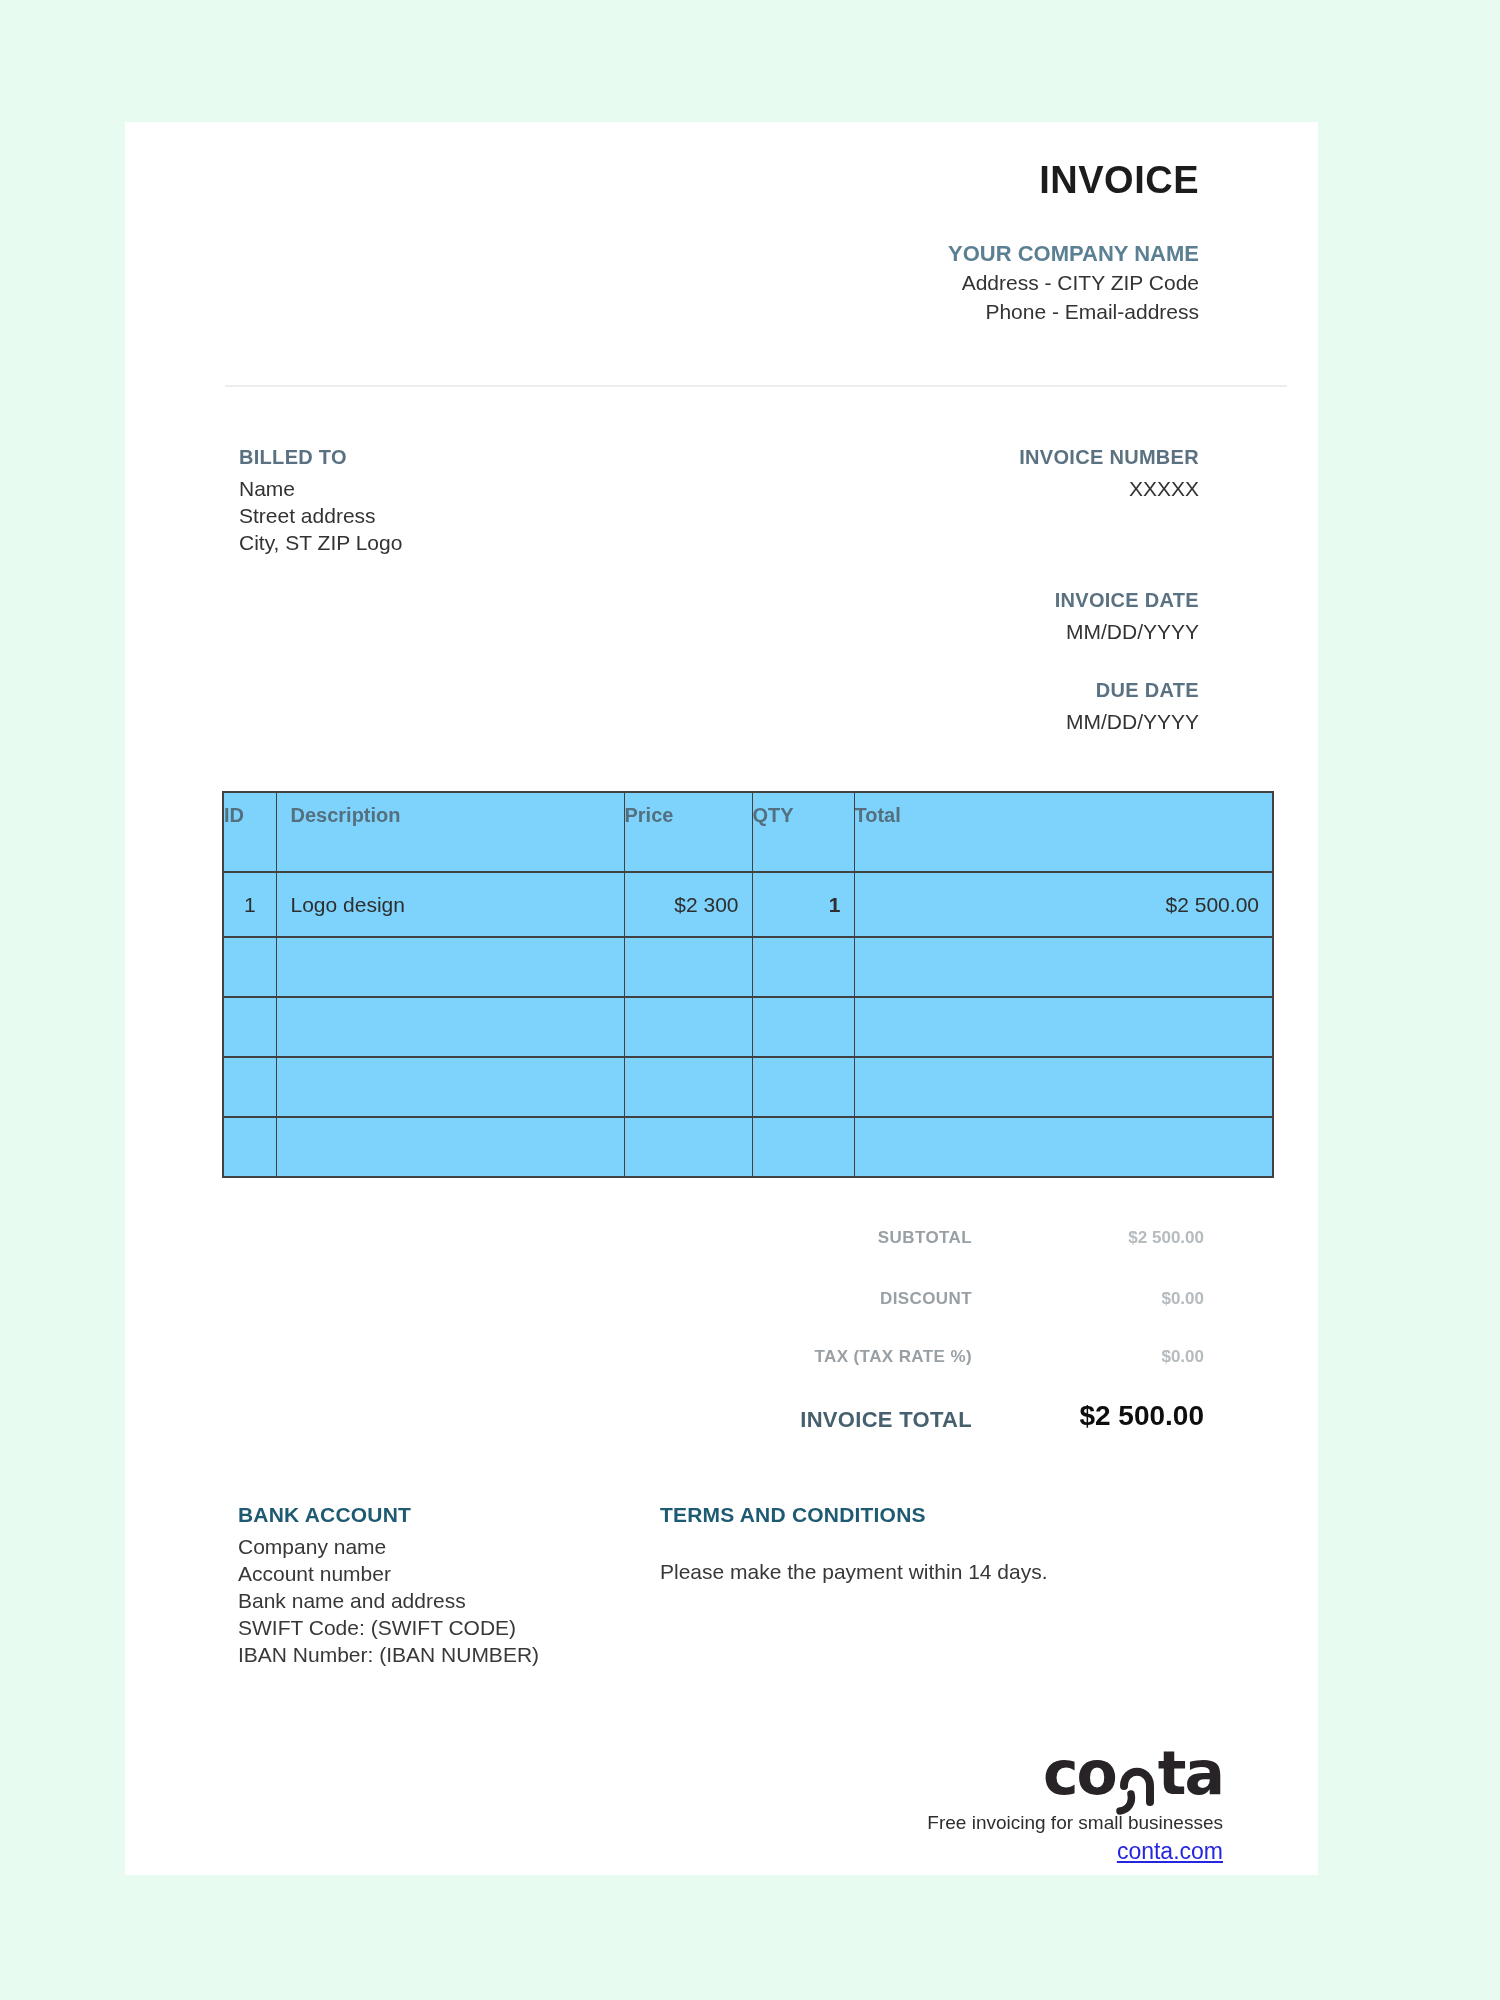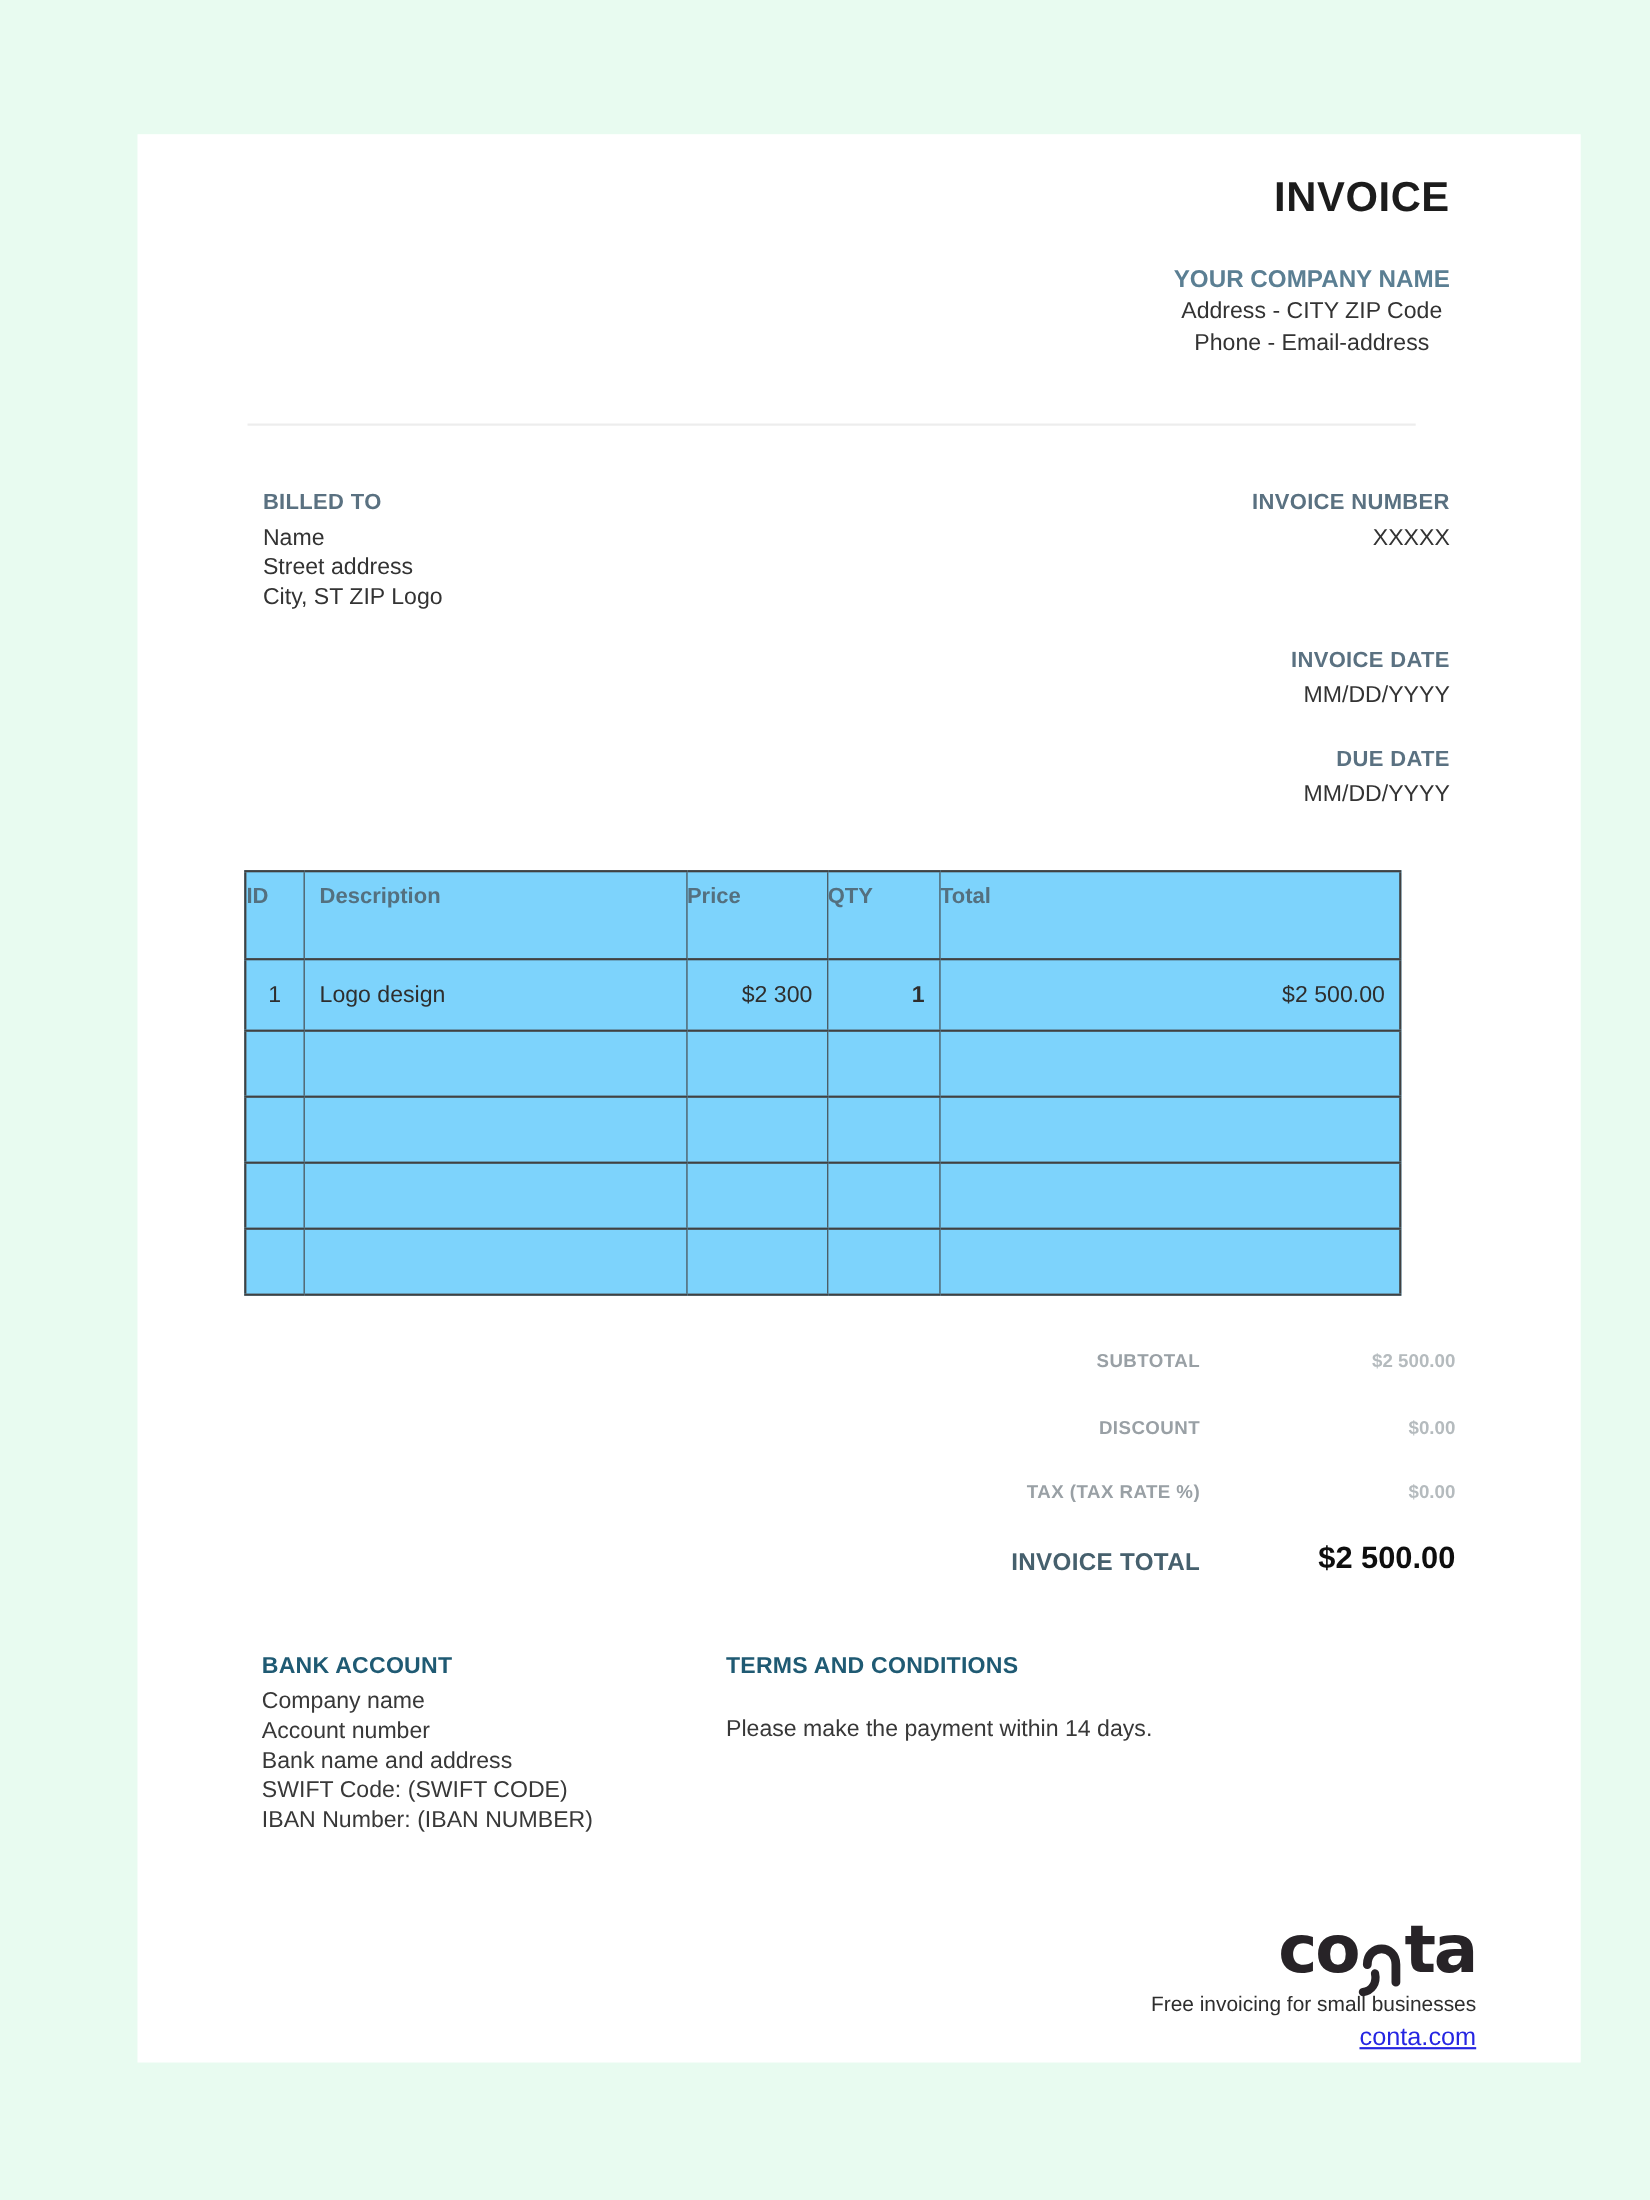--- a/index.html
+++ b/index.html
@@ -5,31 +5,31 @@
   * { margin:0; padding:0; box-sizing:border-box; }
   html,body { width:1500px; height:2000px; }
   body {
     background:#e8fbf0;
     position:relative;
     font-family:"Liberation Sans", sans-serif;
     color:#333;
   }
   .page {
     position:absolute; left:125px; top:122px;
-    width:1312px; height:1753px;
+    width:1193px; height:1753px;
     background:#ffffff;
   }
   
   .invoice-title {
     position:absolute; top:37px; right:119px;
     font-size:38px; font-weight:bold; color:#1c1c1c; letter-spacing:.5px;
   }
   .company-block { position:absolute; top:117px; right:119px; text-align:right; }
   .company-name { font-size:22px; font-weight:bold; color:#5b7f93; line-height:29px; }
-  .company-line { font-size:21px; color:#333; line-height:29px;text-align:center; }
+  .company-line { font-size:21px; color:#333; line-height:29px; }
   .divider {
     position:absolute; top:263px; left:100px; width:1062px; height:2px;
     background:#ededed;
   }
   
   .section-label { font-size:20px; font-weight:bold; color:#5a7181; letter-spacing:.3px; }
   .billed-block { position:absolute; left:114px; top:324px; }
   .billed-lines { margin-top:6px; }
   .billed-lines div { font-size:21px; color:#333; line-height:27px; }
   .meta-block { position:absolute; right:119px; text-align:right; }

